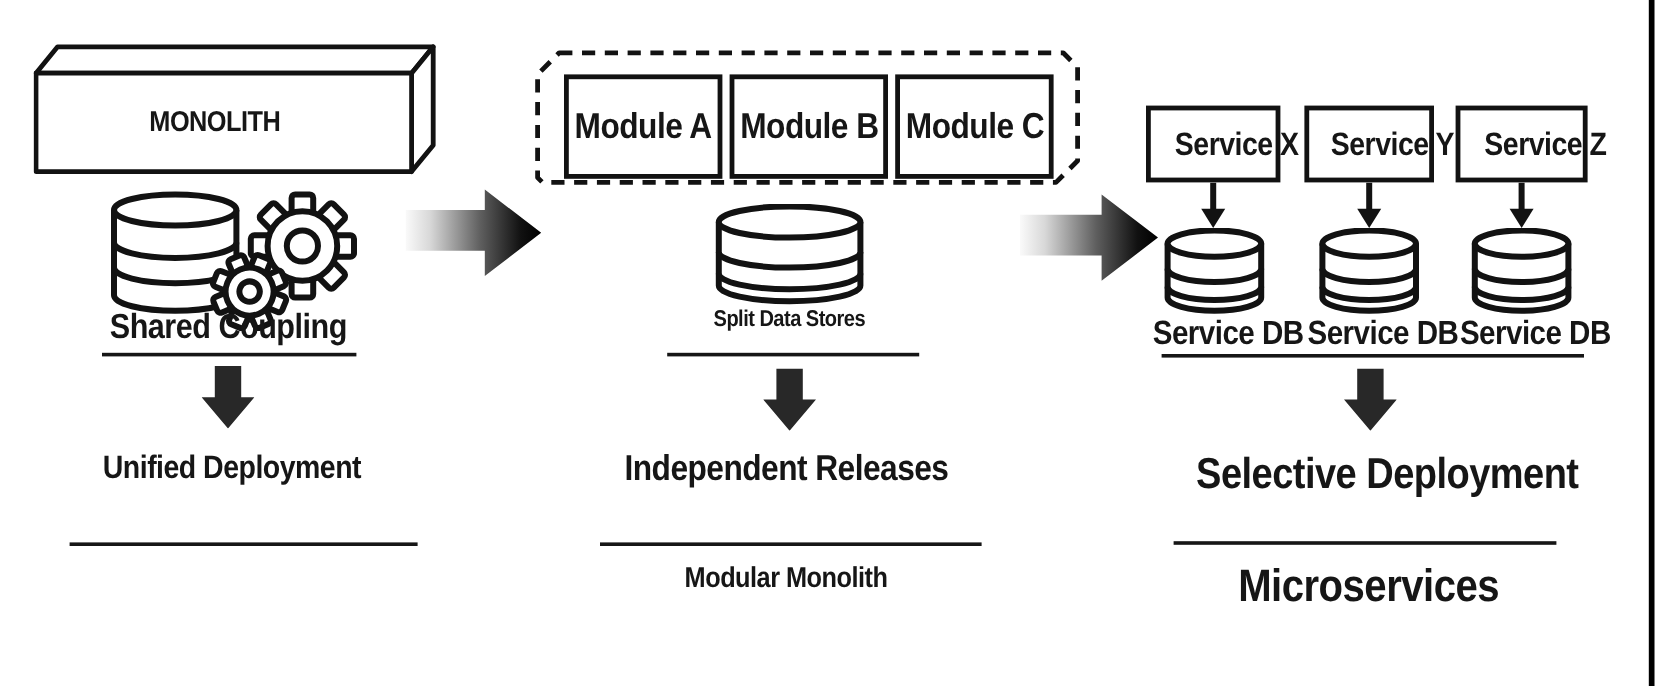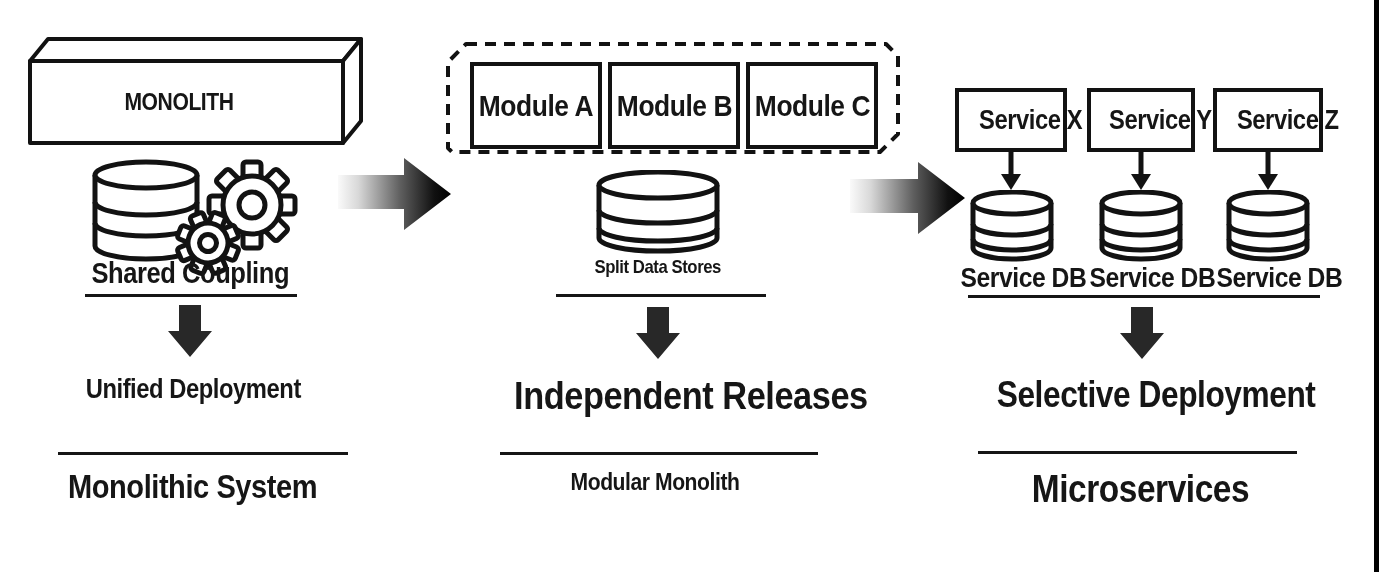--- a/index.html
+++ b/index.html
@@ -81,23 +81,20 @@
   <div class="rule" style="left:85px;top:294px;width:212px;"></div>
 
   <svg class="abs" style="left:168px;top:305px;" width="44" height="52" viewBox="0 0 44 52">
     <polygon points="11,0 33,0 33,26 44,26 22,52 0,26 11,26" fill="#282828"></polygon>
   </svg>
 
   <div class="abs t" style="left:28px;top:374px;width:330px;font-size:27px;">
     <span class="cond">Unified Deployment</span>
   </div>
   <div class="rule" style="left:58px;top:452px;width:290px;"></div>
-  <div class="abs t" style="left:28px;top:468px;width:330px;font-size:33px;">
-    <span class="cond">Monolithic System</span>
-  </div>
 
   <svg class="abs" style="left:338px;top:156px;" width="116" height="76" viewBox="0 0 116 76">
     <defs>
       <linearGradient id="agrad1" x1="0" y1="0" x2="1" y2="0">
         <stop offset="0%" stop-color="#fafafa"></stop>
         <stop offset="18%" stop-color="#d8d8d8"></stop>
         <stop offset="55%" stop-color="#5f5f5f"></stop>
         <stop offset="85%" stop-color="#111111"></stop>
         <stop offset="100%" stop-color="#000000"></stop>
       </linearGradient>
@@ -129,21 +126,21 @@
 
   <div class="abs t" style="left:508px;top:256px;width:300px;font-size:19px;">
     <span class="cond">Split Data Stores</span>
   </div>
   <div class="rule" style="left:556px;top:294px;width:210px;"></div>
 
   <svg class="abs" style="left:636px;top:307px;" width="44" height="52" viewBox="0 0 44 52">
     <polygon points="11,0 33,0 33,26 44,26 22,52 0,26 11,26" fill="#282828"></polygon>
   </svg>
 
-  <div class="abs t" style="left:490px;top:374px;width:330px;font-size:39px;">
+  <div class="abs t" style="left:490px;top:374px;width:330px;font-size:30px;">
     <span class="cond">Independent Releases</span>
   </div>
   <div class="rule" style="left:500px;top:452px;width:318px;"></div>
   <div class="abs t" style="left:490px;top:468px;width:330px;font-size:24px;">
     <span class="cond">Modular Monolith</span>
   </div>
 
   <svg class="abs" style="left:850px;top:160px;" width="118" height="76" viewBox="0 0 118 76">
     <defs>
       <linearGradient id="agrad2" x1="0" y1="0" x2="1" y2="0">

